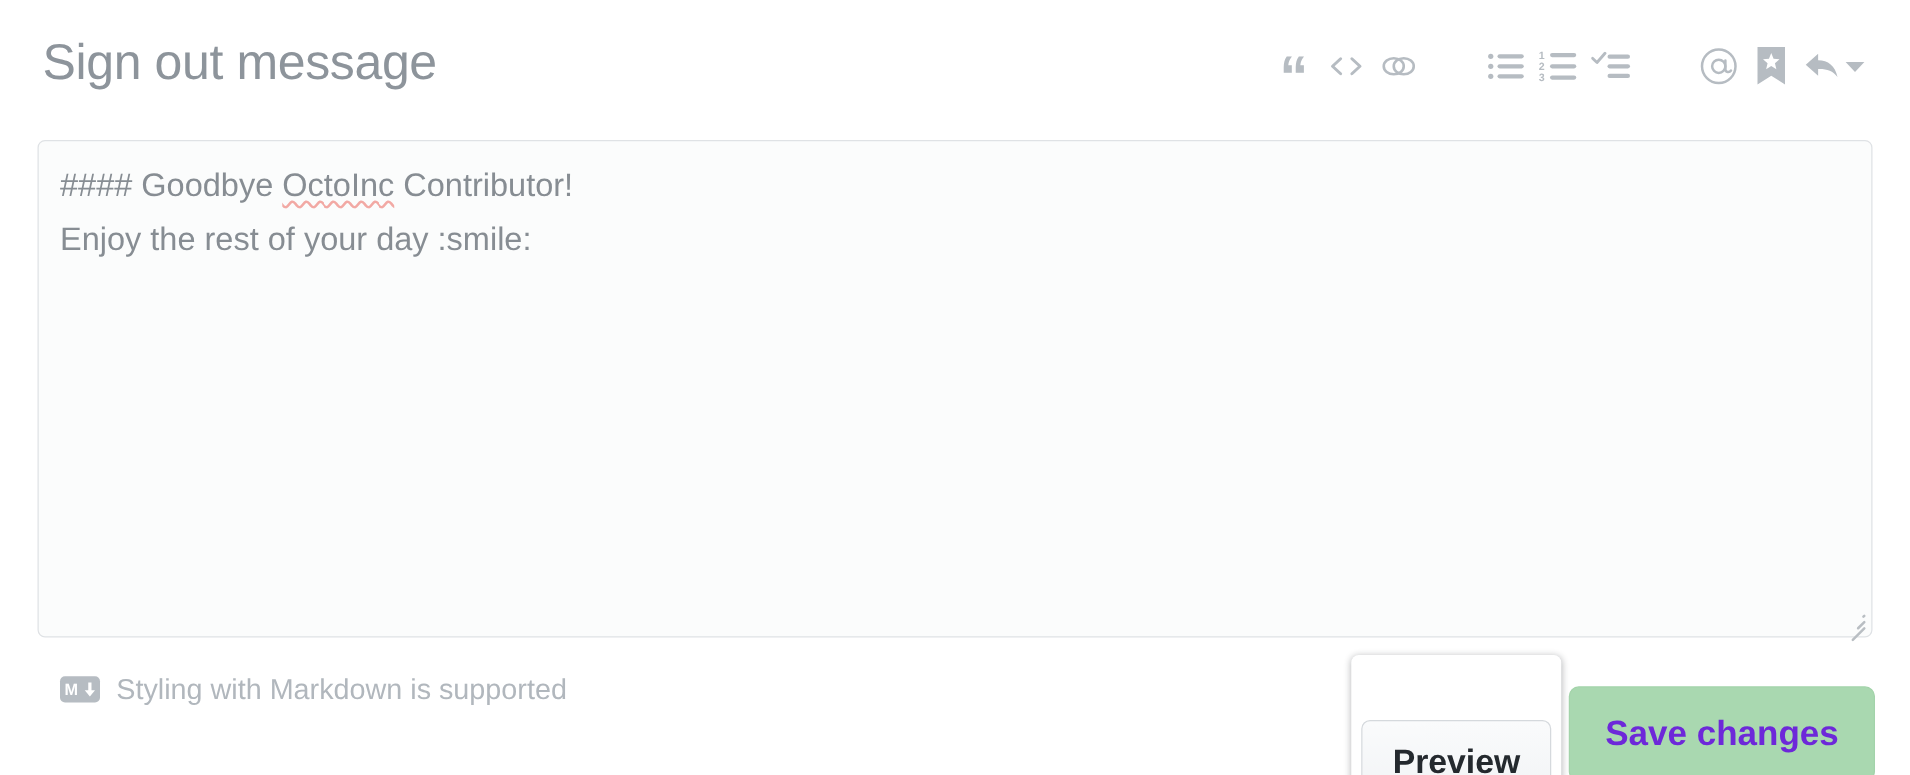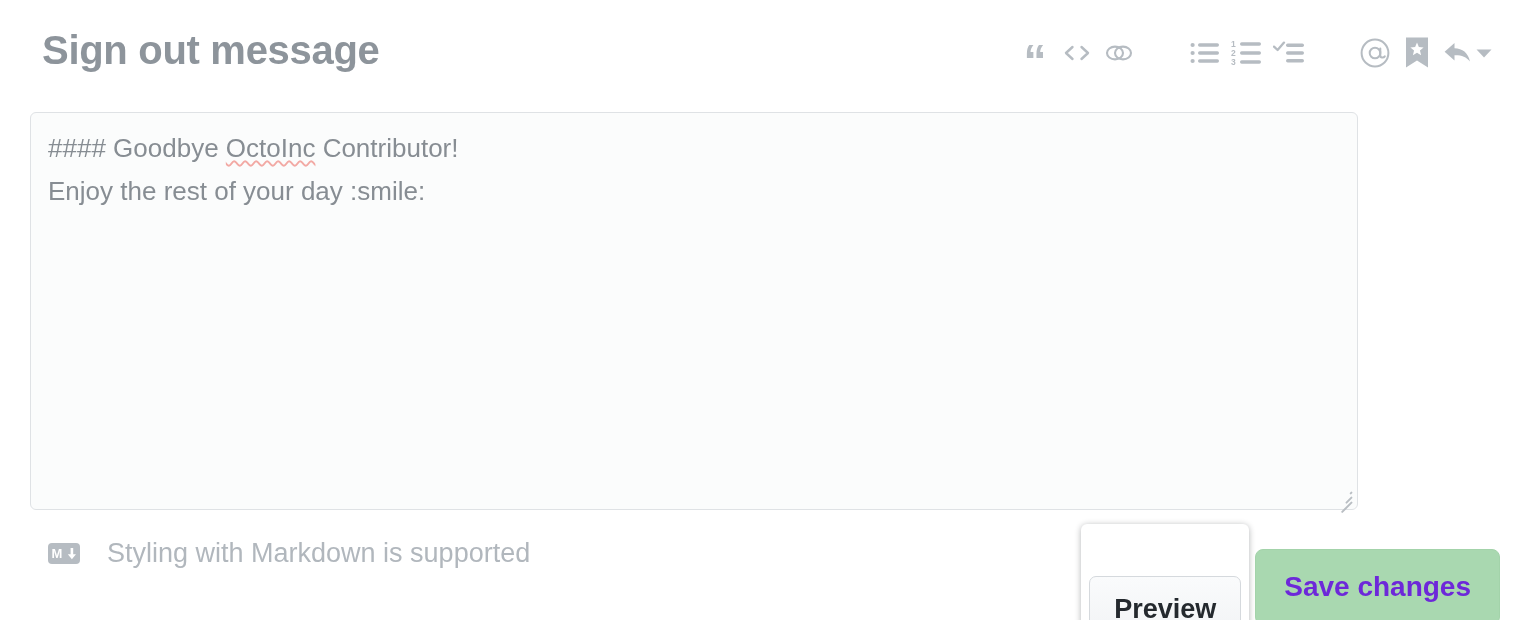--- a/index.html
+++ b/index.html
@@ -29,26 +29,26 @@
     top: 14px;
     right: 28px;
     height: 78px;
     display: flex;
     align-items: center;
     justify-content: space-between;
   }
 
   .page-title {
     font-size: 40px;
-    font-weight: 700;
+    font-weight: 400;
     color: #8d949b;
     letter-spacing: -0.3px;
     line-height: 1;
     white-space: nowrap;
-    margin: 12px;
+    margin: 4px;
     padding-bottom: 6px;
   }
 
   
   .toolbar {
     display: flex;
     align-items: center;
     height: 56px;
     color: #b6bcc2;
     padding-right: 2px;
@@ -98,21 +98,21 @@
     width: 60px;
     justify-content: center;
     gap: 2px;
   }
 
   
   .editor-wrap {
     position: absolute;
     left: 30px;
     top: 112px;
-    width: 1328px;
+    width: 1468px;
     height: 398px;
     box-sizing: border-box;
   }
   .editor {
     box-sizing: border-box;
     width: 100%;
     height: 100%;
     border: 1px solid #dfe2e5;
     border-radius: 6px;
     background: #fbfcfc;
@@ -179,25 +179,24 @@
     border-radius: 4px;
     background: #b6bcc2;
     display: flex;
     align-items: center;
     justify-content: center;
     gap: 1px;
     flex: none;
   }
   .md-badge svg { display: block; }
   .markdown-note .label {
-    font-size: 27px;
+    font-size: 23px;
     color: #b1b7bd;
     line-height: 1;
     white-space: nowrap;
-    margin-left: 14px;
   }
 
   .actions {
     position: absolute;
     right: 0;
     top: 0;
     display: flex;
     align-items: center;
     gap: 6px;
   }

